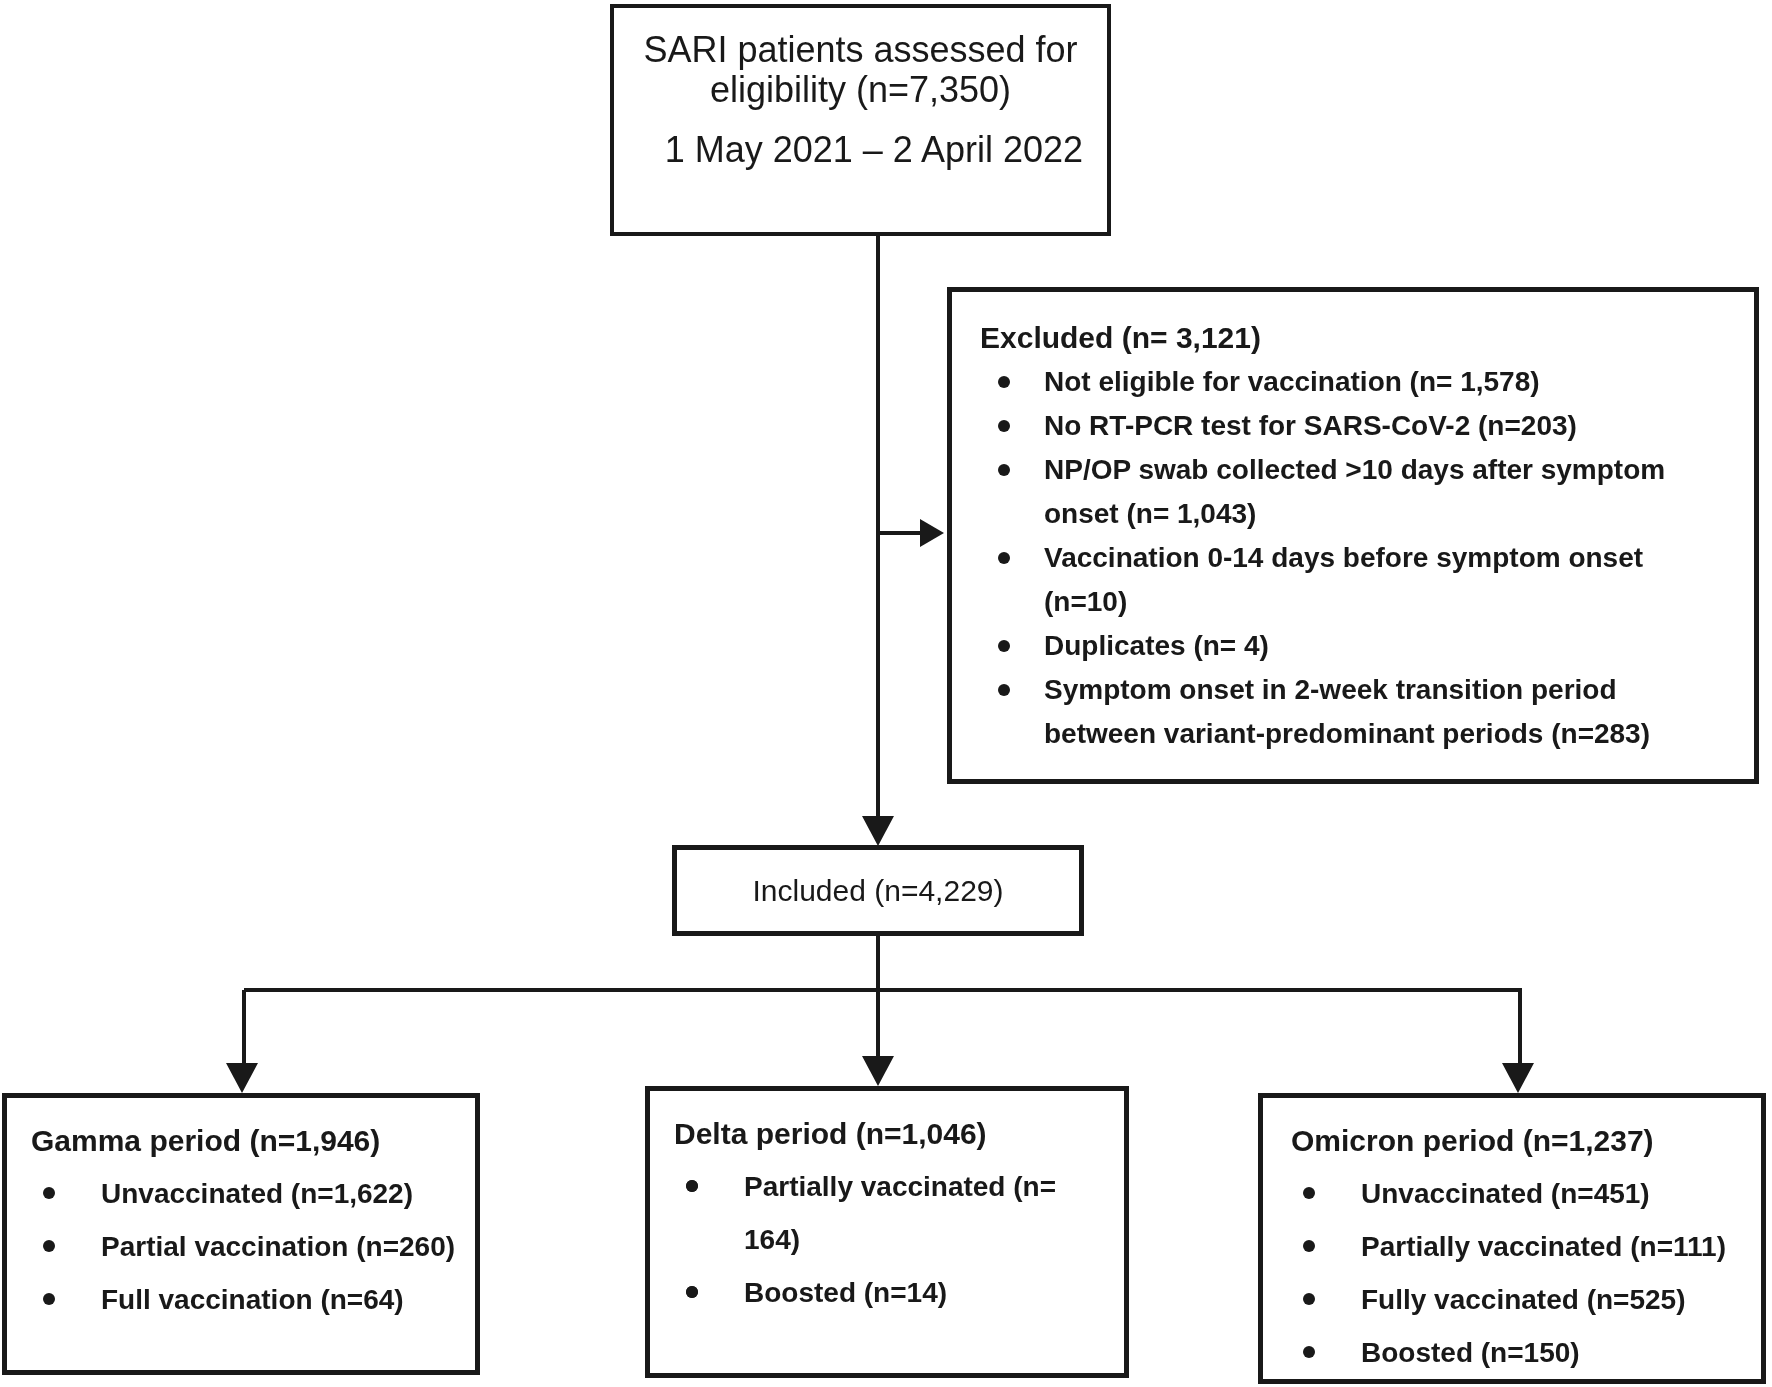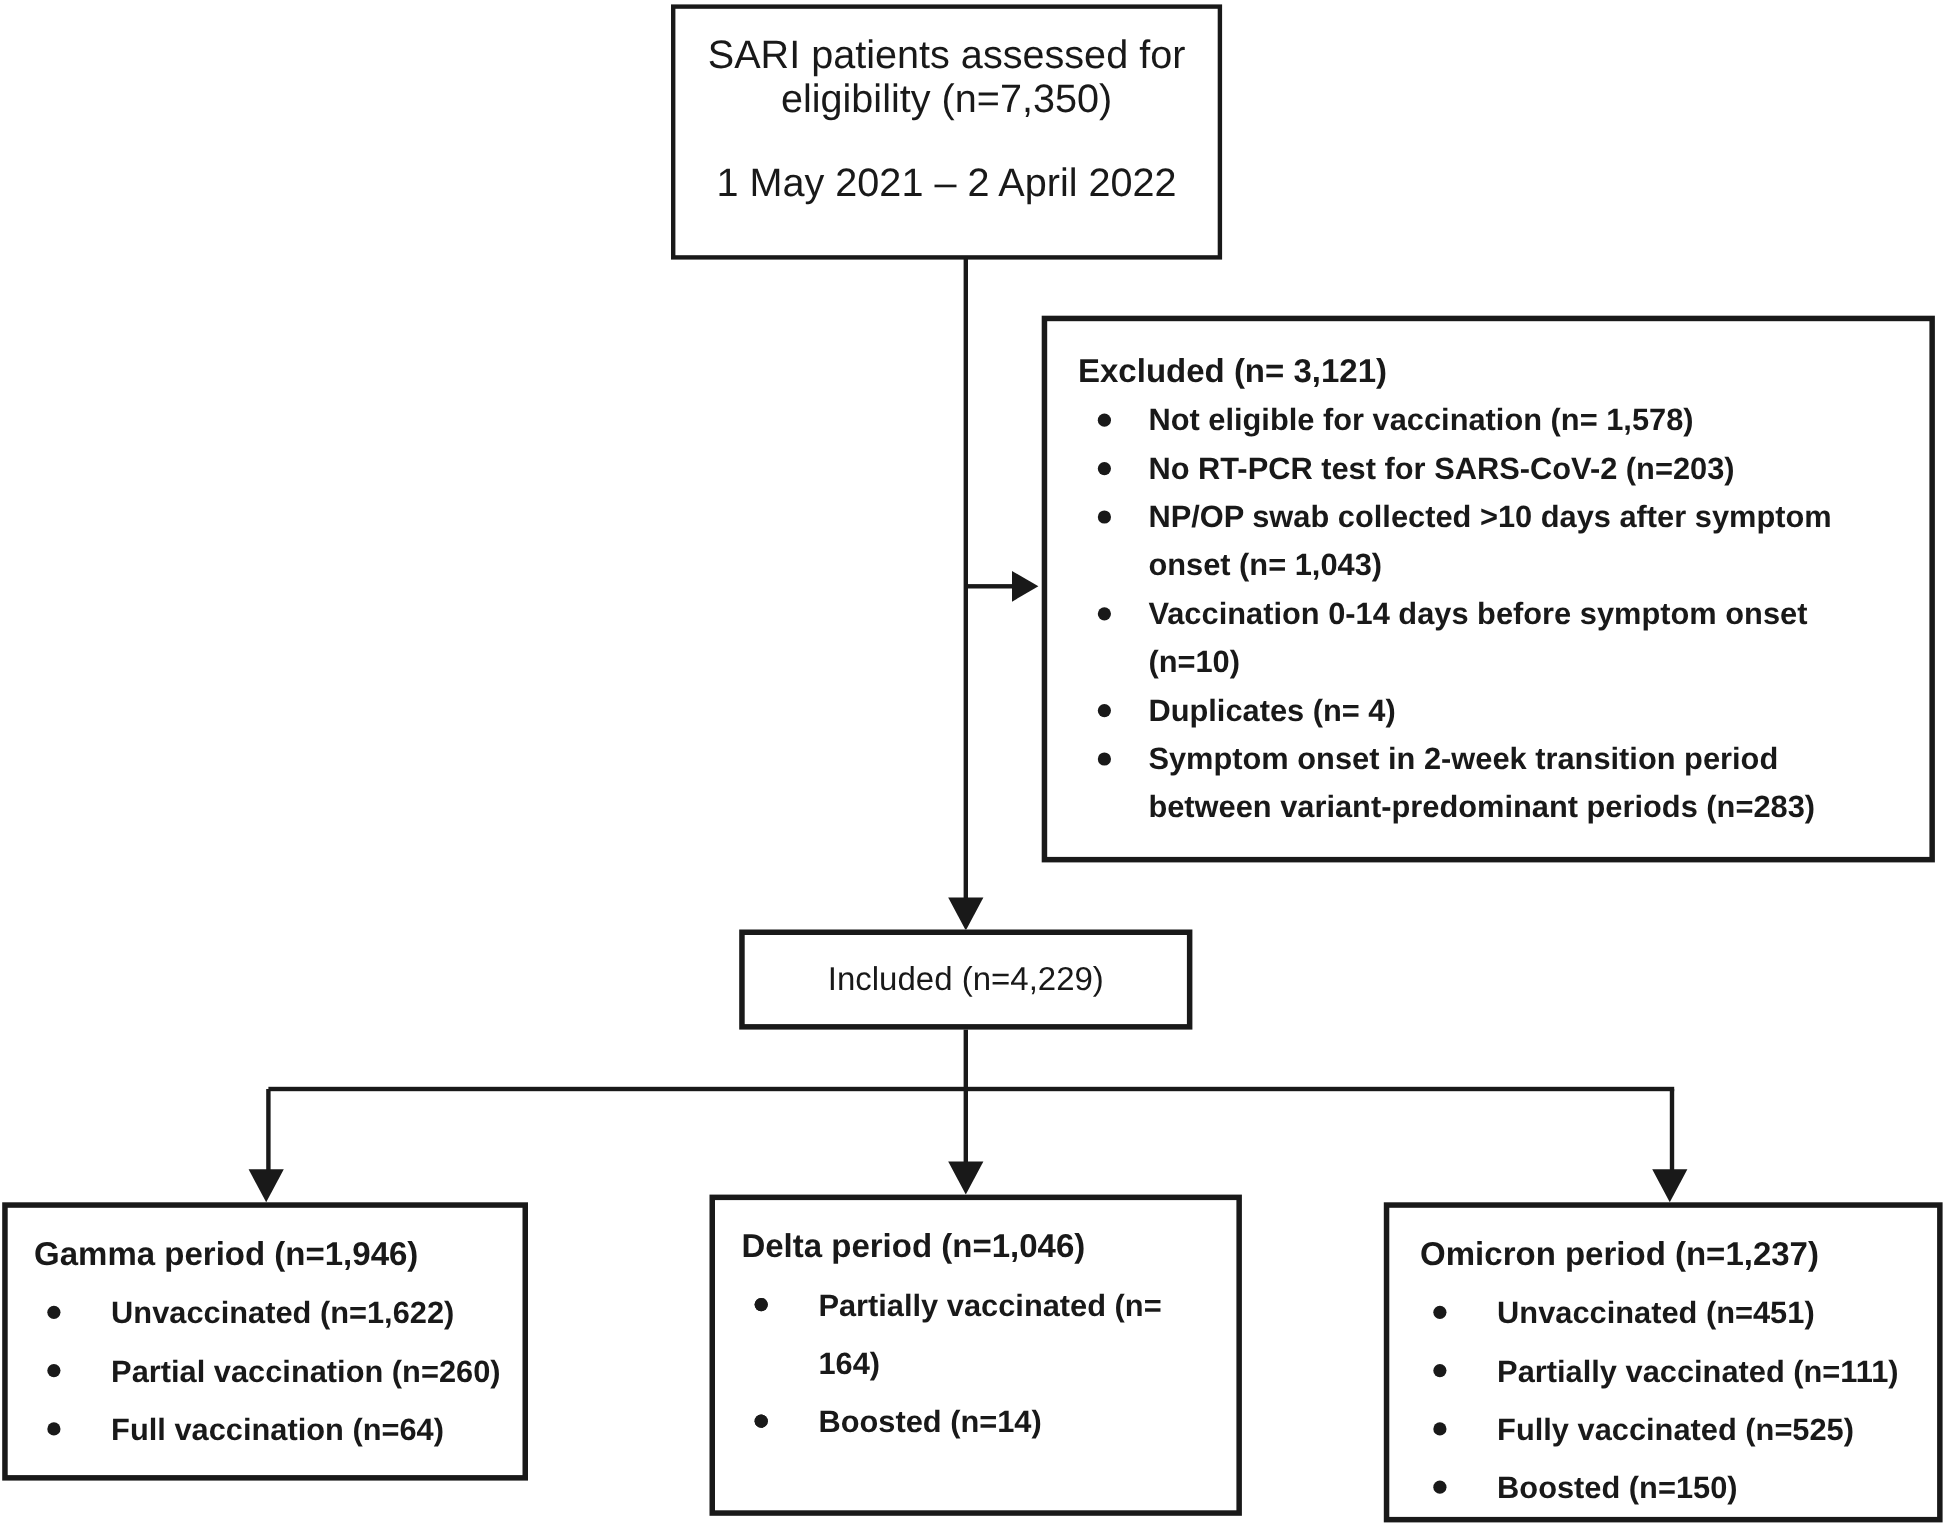--- a/index.html
+++ b/index.html
@@ -14,21 +14,21 @@
   .arrow-down { position:absolute; width:0; height:0;
     border-left:16px solid transparent; border-right:16px solid transparent;
     border-top:30px solid var(--ink); }
   .arrow-right { position:absolute; width:0; height:0;
     border-top:14px solid transparent; border-bottom:14px solid transparent;
     border-left:24px solid var(--ink); }
 
   
   #top-box { left:610px; top:4px; width:501px; height:232px; border-width:4px;
     text-align:center; font-size:36px; line-height:40px; padding:22px 24px 0 24px; }
-  #top-box .l2 { margin-top:36px; }
+  #top-box .l2 { margin-top:20px;text-align:right; }
 
   
   #excluded-box { left:947px; top:287px; width:812px; height:497px;
     padding:24px 0 0 28px; font-weight:bold; font-size:28px; line-height:44px; }
   .ex-title { font-size:30px; }
   .bullets { padding-left:14px; }
   .bullet { display:flex; }
   .marker { flex:0 0 50px; position:relative; }
   .marker::before { content:""; position:absolute; left:4px; top:16px;
     width:12px; height:12px; border-radius:50%; background:var(--ink); }
@@ -38,21 +38,21 @@
   #included-box { left:672px; top:845px; width:412px; height:91px;
     display:flex; align-items:center; justify-content:center; font-size:30px; }
 
   
   .period-box { font-weight:bold; font-size:28px; line-height:53px; padding:16px 14px 0 24px; }
   .period-title { font-size:30px; }
   .period-box .bullets { padding-left:6px; }
   .period-box .marker { flex:0 0 64px; }
   .period-box .marker::before { top:20px; left:6px; }
   .period-box .btext { width:auto; flex:1; }
-  #gamma-box   { left:2px;    top:1093px; width:478px; height:253px; }
+  #gamma-box   { left:2px;    top:1093px; width:478px; height:282px; }
   #delta-box   { left:645px;  top:1086px; width:484px; height:292px; }
   #omicron-box { left:1258px; top:1093px; width:508px; height:291px;padding-left:28px; }
 
   
   #v-top-included { left:876px; top:235px; width:4px; height:583px; }
   #ah-included    { left:862px; top:816px; }
   #h-branch       { left:878px; top:531px; width:44px; height:4px; }
   #ah-excluded    { left:920px; top:519px; }
   #v-included-split { left:876px; top:935px; width:4px; height:55px; }
   #h-split        { left:244px; top:988px; width:1278px; height:4px; }

